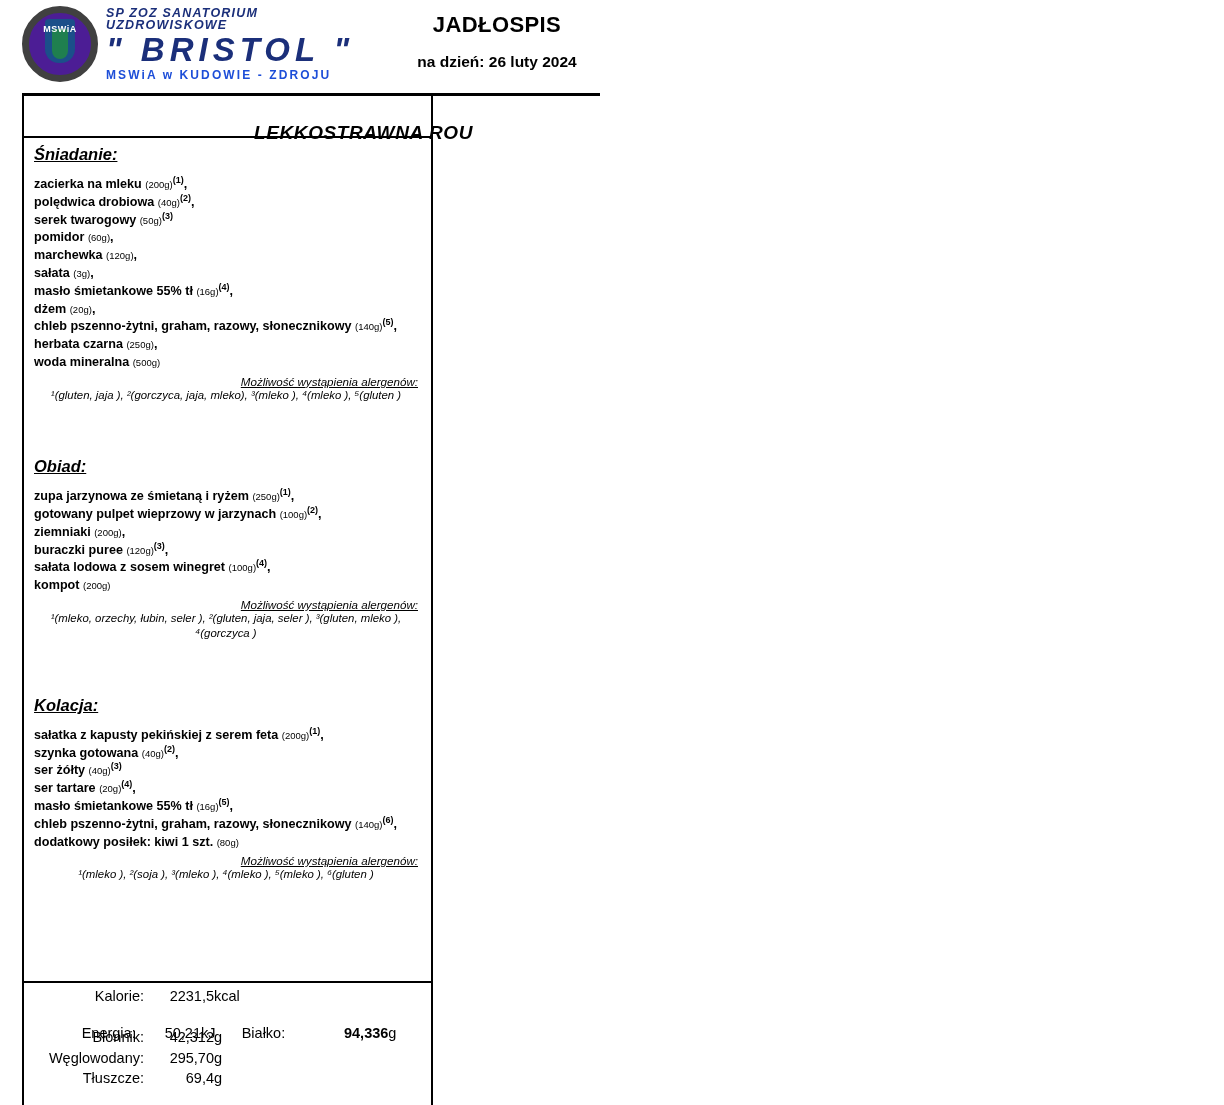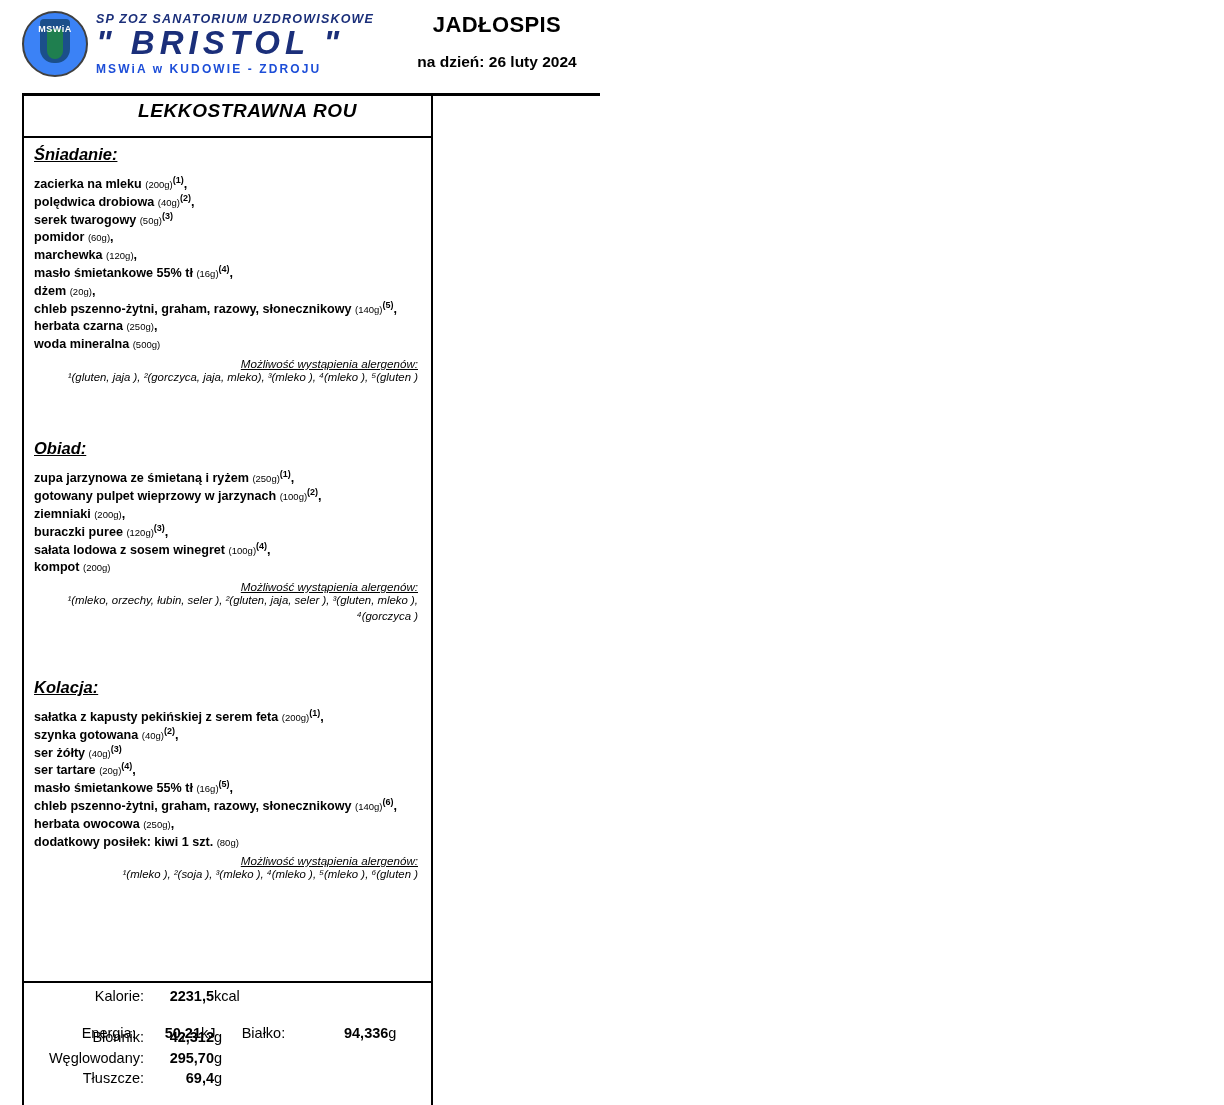--- a/index.html
+++ b/index.html
@@ -27,22 +27,22 @@
     top: 8px;
     width: 355px;
     height: 72px;
     display: flex;
     align-items: center;
   }
   .logo-emblem {
     width: 62px;
     height: 62px;
     border-radius: 50%;
-    background: #3b82f6;
-    border: 2px solid #404040;
+    background: #4c1d95;
+    border: 7px solid #404040;
     position: relative;
     flex: 0 0 auto;
     overflow: hidden;
   }
   .logo-emblem::before {
     content: "";
     position: absolute;
     left: 50%;
     top: 6px;
     transform: translateX(-50%);
@@ -157,23 +157,23 @@
     left: 22px;
     top: 981px;
     width: 409px;
     height: 2px;
     background: #000;
   }
 
   .diet-name {
     position: absolute;
     left: 22px;
-    top: 100px;
+    top: 122px;
     width: 451px;
-    text-align: center;
+    text-align: right;
     font-size: 19px;
     font-weight: bold;
     font-style: italic;
     letter-spacing: .6px;
   }
 
   
   .meals {
     position: absolute;
     left: 34px;
@@ -209,21 +209,21 @@
   }
   .allerg-head {
     margin-top: 4px;
     text-align: right;
     font-size: 11.6px;
     font-style: italic;
     text-decoration: underline;
     padding-right: 6px;
   }
   .allerg-body {
-    text-align: right;
+    text-align: center;
     font-size: 11.4px;
     font-style: italic;
     line-height: 1.35;
     padding-right: 6px;
   }
 
   .gap-1 { height: 44px; }
   .gap-2 { height: 44px; }
 
   
@@ -239,21 +239,21 @@
     align-items: baseline;
     height: 20.5px;
     margin-bottom: 0px;
   }
   .nutri-label {
     width: 110px;
     text-align: right;
     padding-right: 8px;
   }
   .nutri-value {
-    font-weight: bold;
+    font-weight: normal;
     text-align: right;
     width: 62px;
   }
   .nutri-unit {
     width: 44px;
   }
   .nutri-label2 {
     padding-right: 8px;
     width: 86px;
     margin-top: 16px;
@@ -295,20 +295,21 @@
 <div class="meals">
 
   <div class="meal">
     <div class="meal-title">Śniadanie:</div>
     <div class="meal-items">
       <div class="meal-item"><span>zacierka na mleku</span> <span class="qty">(200g)</span><span class="sup">(1)</span><span>,</span></div>
       <div class="meal-item"><span>polędwica drobiowa</span> <span class="qty">(40g)</span><span class="sup">(2)</span><span>,</span></div>
       <div class="meal-item"><span>serek twarogowy</span> <span class="qty">(50g)</span><span class="sup">(3)</span><span></span></div>
       <div class="meal-item"><span>pomidor</span> <span class="qty">(60g)</span><span class="sup"></span><span>,</span></div>
       <div class="meal-item"><span>marchewka</span> <span class="qty">(120g)</span><span class="sup"></span><span>,</span></div>
+      <div class="meal-item"><span>sałata</span> <span class="qty">(3g)</span><span class="sup"></span><span>,</span></div>
       <div class="meal-item"><span>masło śmietankowe 55% tł</span> <span class="qty">(16g)</span><span class="sup">(4)</span><span>,</span></div>
       <div class="meal-item"><span>dżem</span> <span class="qty">(20g)</span><span class="sup"></span><span>,</span></div>
       <div class="meal-item"><span>chleb pszenno-żytni, graham, razowy, słonecznikowy</span> <span class="qty">(140g)</span><span class="sup">(5)</span><span>,</span></div>
       <div class="meal-item"><span>herbata czarna</span> <span class="qty">(250g)</span><span class="sup"></span><span>,</span></div>
       <div class="meal-item"><span>woda mineralna</span> <span class="qty">(500g)</span><span class="sup"></span><span></span></div>
     </div>
     <div class="allerg-head">Możliwość wystąpienia alergenów:</div>
     <div class="allerg-body">¹(gluten,  jaja ), ²(gorczyca, jaja,  mleko), ³(mleko ), ⁴(mleko ), ⁵(gluten )</div>
   </div>
 
@@ -332,21 +333,20 @@
 
   <div class="meal">
     <div class="meal-title">Kolacja:</div>
     <div class="meal-items">
       <div class="meal-item"><span>sałatka z kapusty pekińskiej z serem feta</span> <span class="qty">(200g)</span><span class="sup">(1)</span><span>,</span></div>
       <div class="meal-item"><span>szynka gotowana</span> <span class="qty">(40g)</span><span class="sup">(2)</span><span>,</span></div>
       <div class="meal-item"><span>ser żółty</span> <span class="qty">(40g)</span><span class="sup">(3)</span><span></span></div>
       <div class="meal-item"><span>ser tartare</span> <span class="qty">(20g)</span><span class="sup">(4)</span><span>,</span></div>
       <div class="meal-item"><span>masło śmietankowe 55% tł</span> <span class="qty">(16g)</span><span class="sup">(5)</span><span>,</span></div>
       <div class="meal-item"><span>chleb pszenno-żytni, graham, razowy, słonecznikowy</span> <span class="qty">(140g)</span><span class="sup">(6)</span><span>,</span></div>
-      <div class="meal-item"><span>herbata owocowa</span> <span class="qty">(250g)</span><span class="sup"></span><span>,</span></div>
       <div class="meal-item"><span>dodatkowy posiłek: kiwi 1 szt.</span> <span class="qty">(80g)</span><span class="sup"></span><span></span></div>
     </div>
     <div class="allerg-head">Możliwość wystąpienia alergenów:</div>
     <div class="allerg-body">¹(mleko ), ²(soja ), ³(mleko ), ⁴(mleko ), ⁵(mleko ), ⁶(gluten  )</div>
   </div>
 
 </div>
 
 <div class="nutrition">
   <div class="nutri-row">

